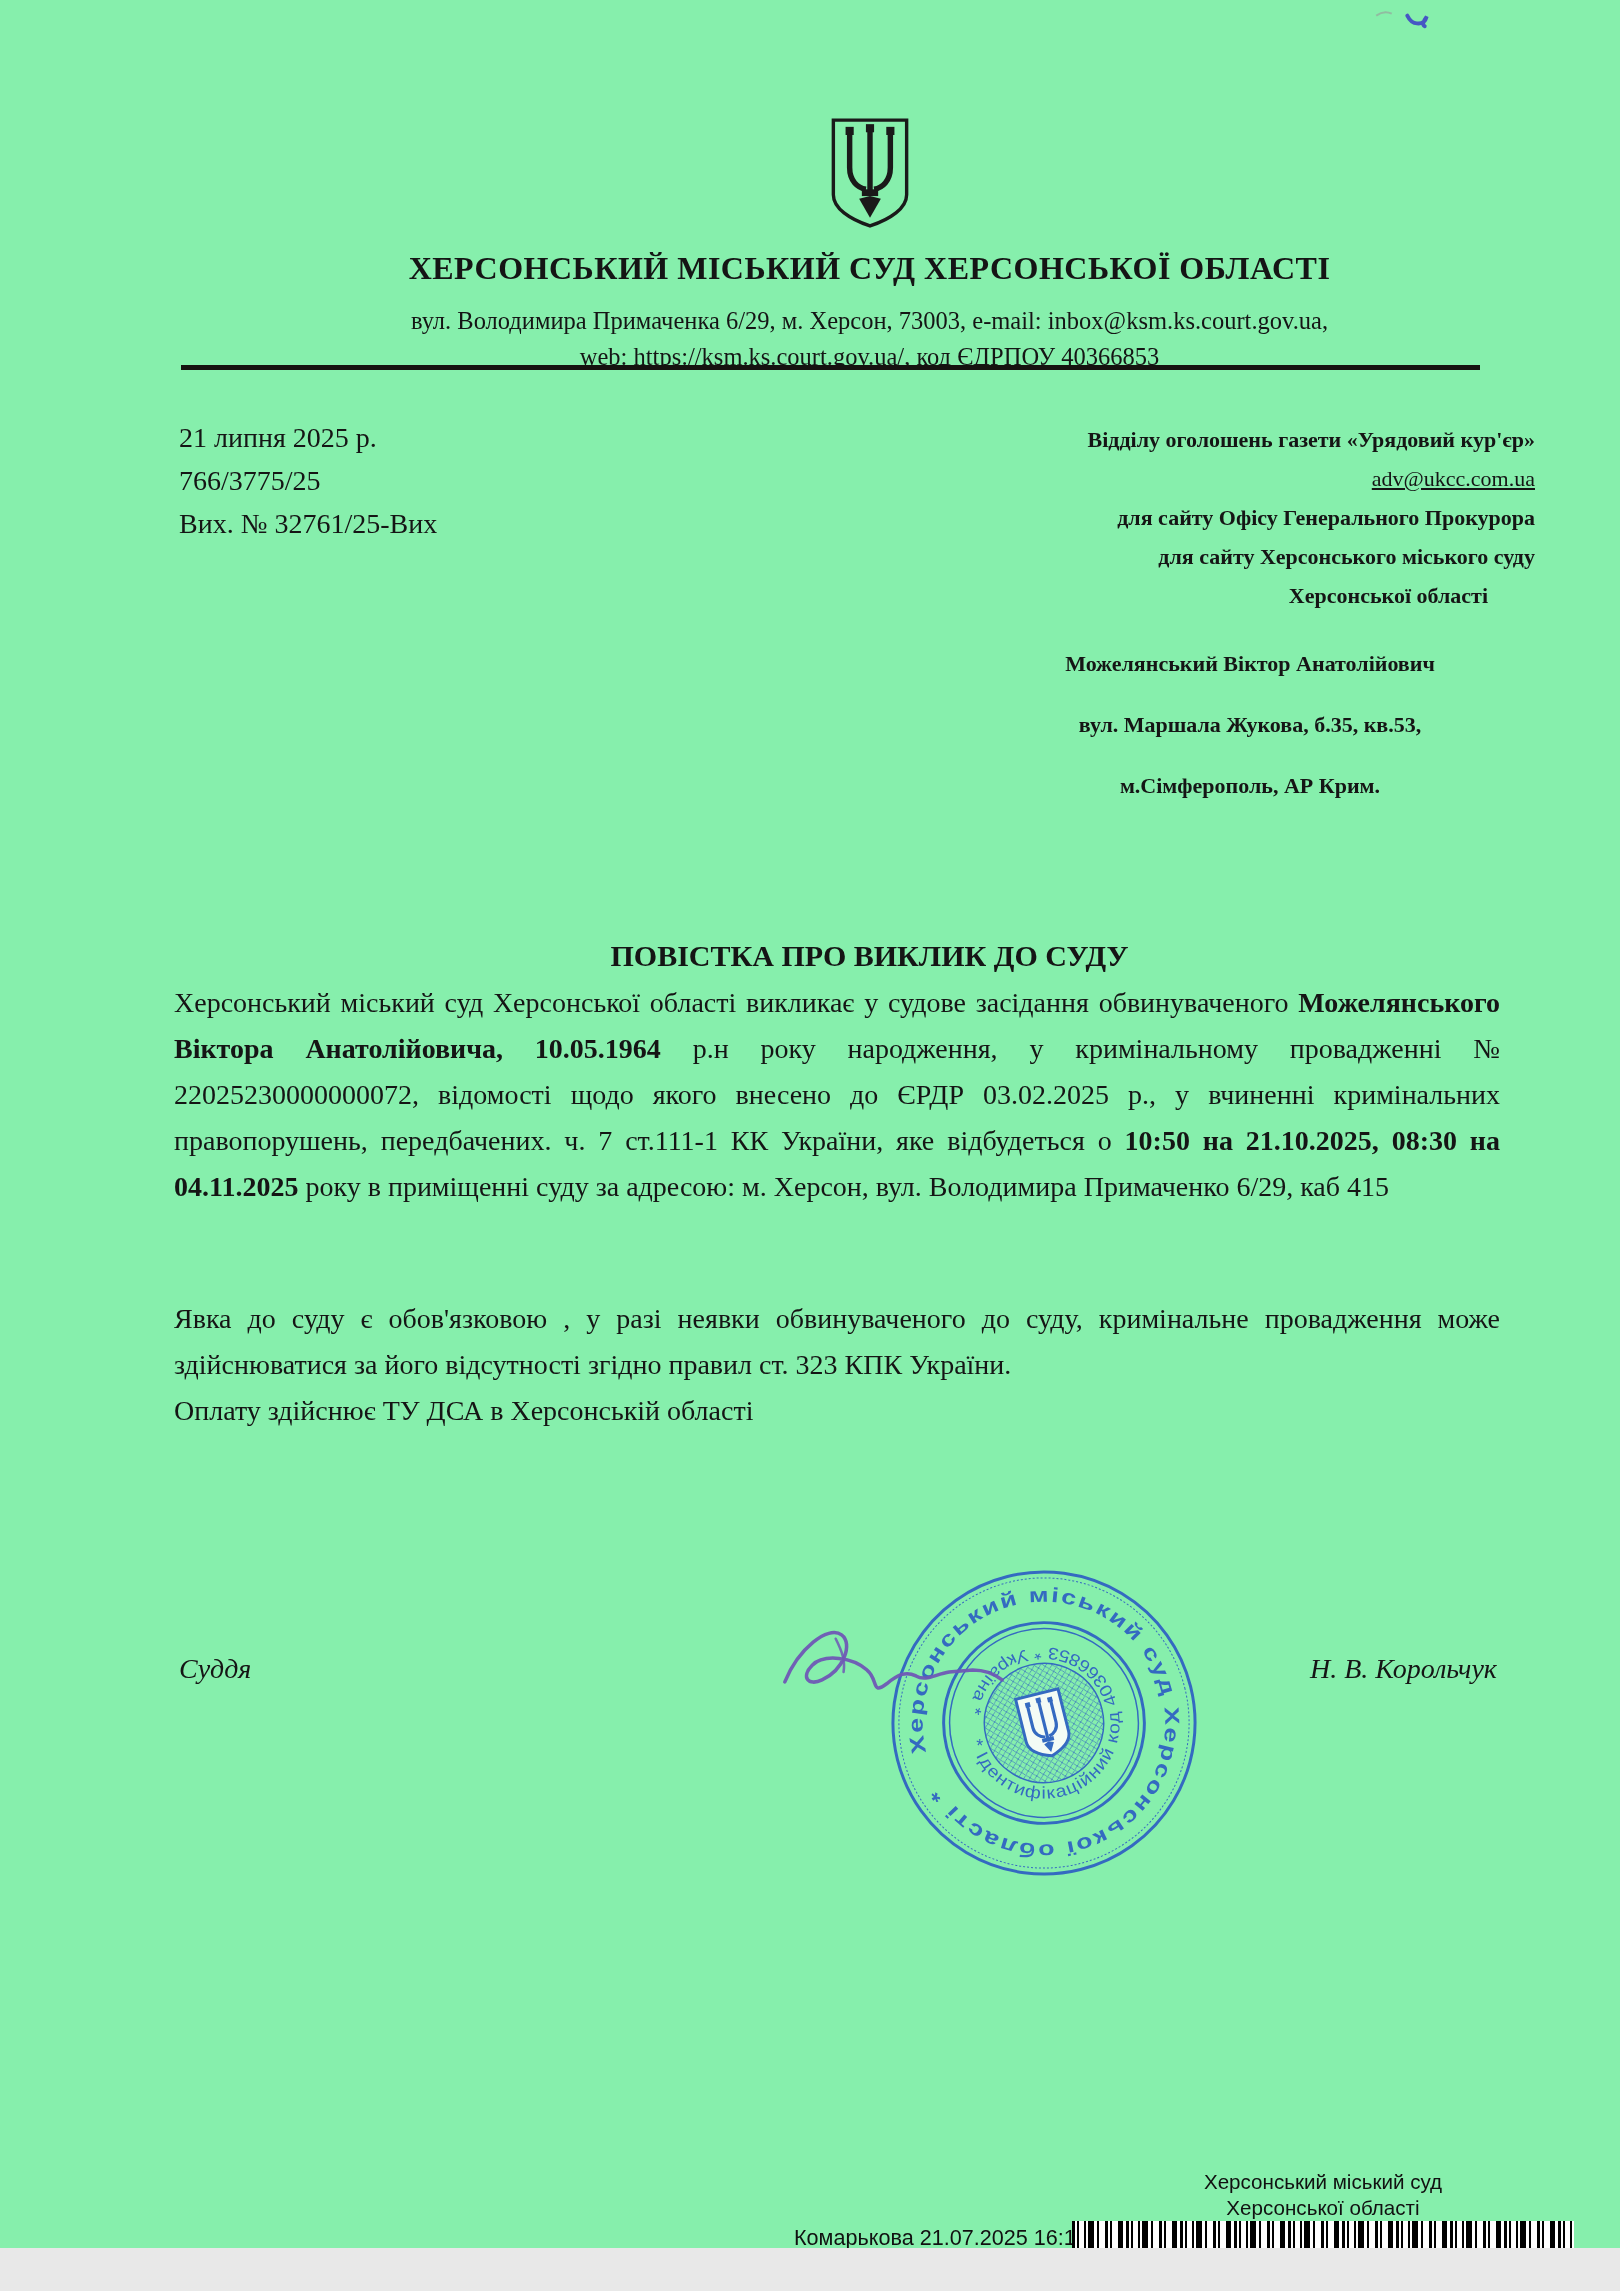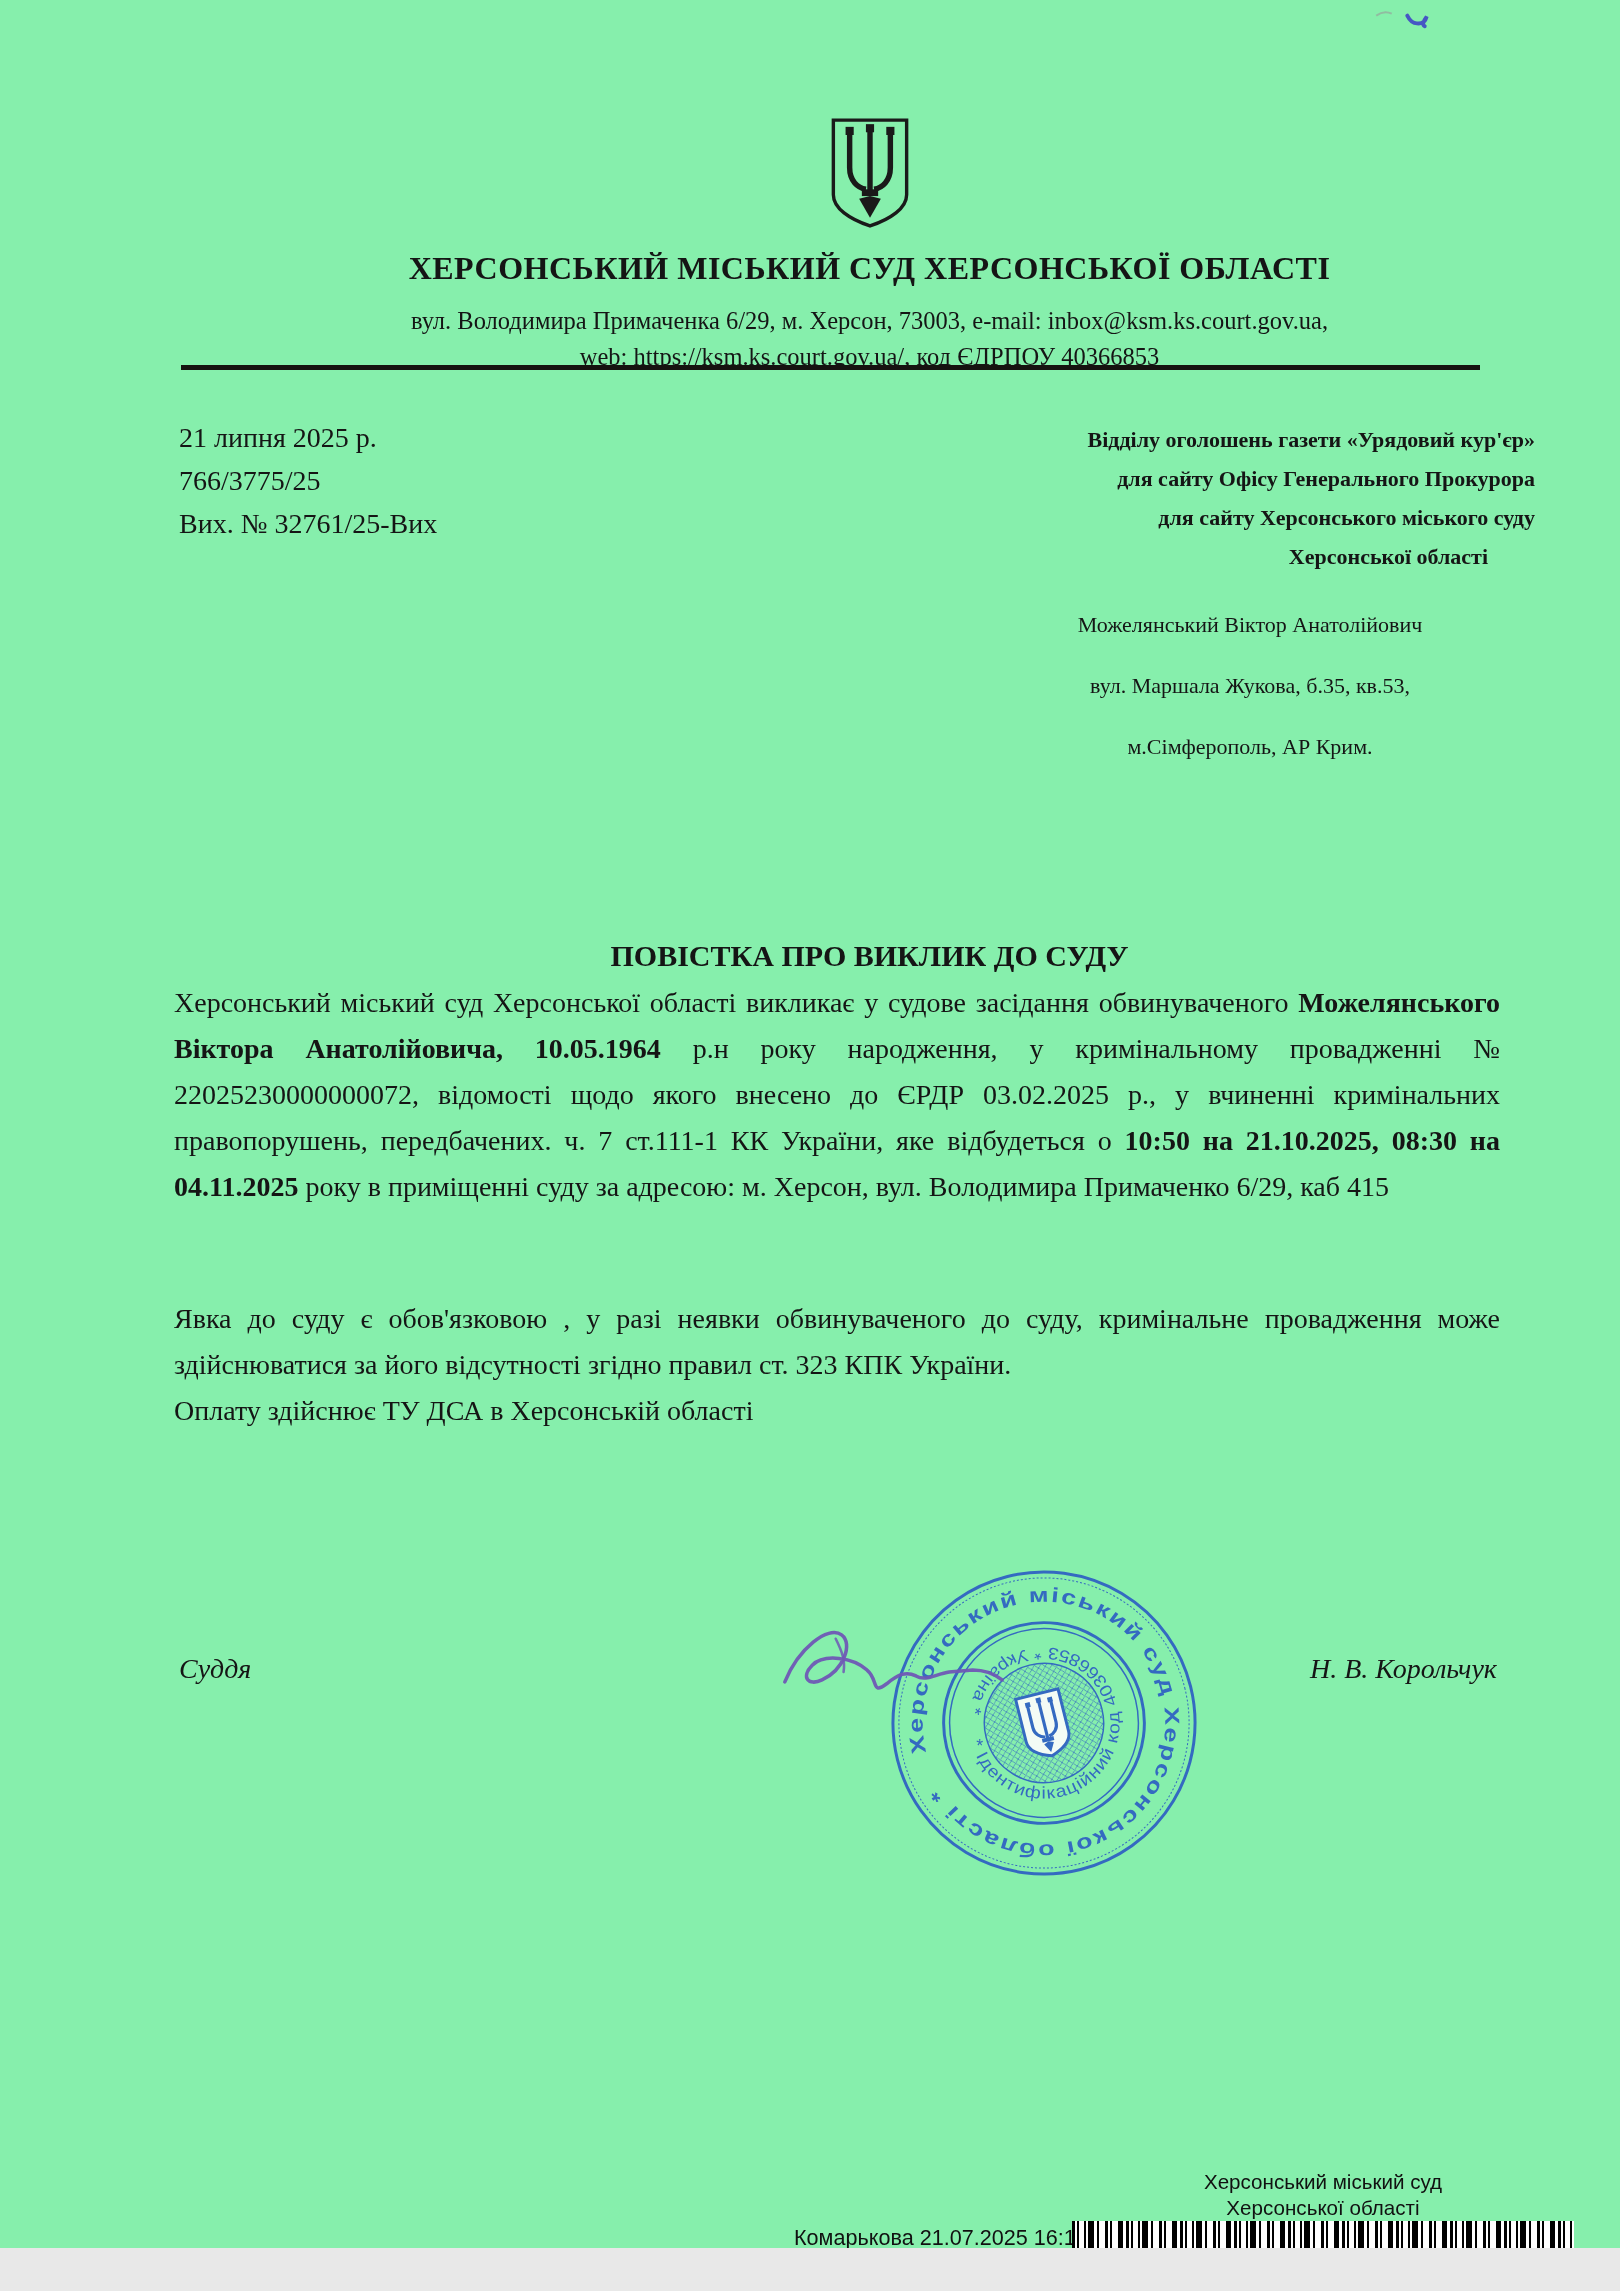--- a/index.html
+++ b/index.html
@@ -17,21 +17,21 @@
   .court-name{top:250px;font-size:32px;font-weight:bold;letter-spacing:0.5px;}
   .addr1{top:307px;font-size:24.5px;}
   .addr2{top:343px;font-size:24.5px;}
   .rule{position:absolute;left:181px;top:365px;width:1299px;height:4.9px;background:#161310;}
   
   .meta{position:absolute;left:179px;top:416px;font-size:28px;line-height:43px;}
   .recipients{position:absolute;left:843px;top:420px;width:692px;font-size:22px;}
   .recipients .rline{text-align:right;font-weight:bold;line-height:39px;}
   .recipients .email{font-weight:normal;text-decoration:underline;}
   .recipients .indent5{padding-right:47px;}
-  .person{margin-left:122px;margin-top:17.6px;text-align:center;font-weight:normal;line-height:61px;}
+  .person{margin-left:122px;margin-top:17.6px;text-align:center;font-weight:bold;line-height:61px;}
   
   .doc-title{top:939px;font-size:30px;font-weight:bold;}
   .body-par{position:absolute;left:174px;width:1326px;font-size:28px;line-height:46px;text-align:justify;}
   .par1{top:980px;}
   .par2{top:1296px;font-family:Liberation Serif, serif;}
   .pay-line{text-align:left;}
   .b{font-weight:bold;}
   
   .sig-role{position:absolute;left:179px;top:1653px;font-size:28px;font-style:italic;}
   .sig-name{position:absolute;left:1310px;top:1653px;font-size:28px;font-style:italic;}
@@ -87,20 +87,21 @@
   <div class="rule"></div>
 
   <div class="meta">
     <div>21 липня 2025 р.</div>
     <div>766/3775/25</div>
     <div>Вих. № 32761/25-Вих</div>
   </div>
 
   <div class="recipients">
     <div class="rline">Відділу оголошень газети «Урядовий кур'єр»</div>
+    <div class="rline email">adv@ukcc.com.ua</div>
     <div class="rline">для сайту Офісу Генерального Прокурора</div>
     <div class="rline">для сайту Херсонського міського суду</div>
     <div class="rline indent5">Херсонської області</div>
     <div class="person">
       <div>Можелянський Віктор Анатолійович</div>
       <div>вул. Маршала Жукова, б.35, кв.53,</div>
       <div>м.Сімферополь, АР Крим.</div>
     </div>
   </div>
 

